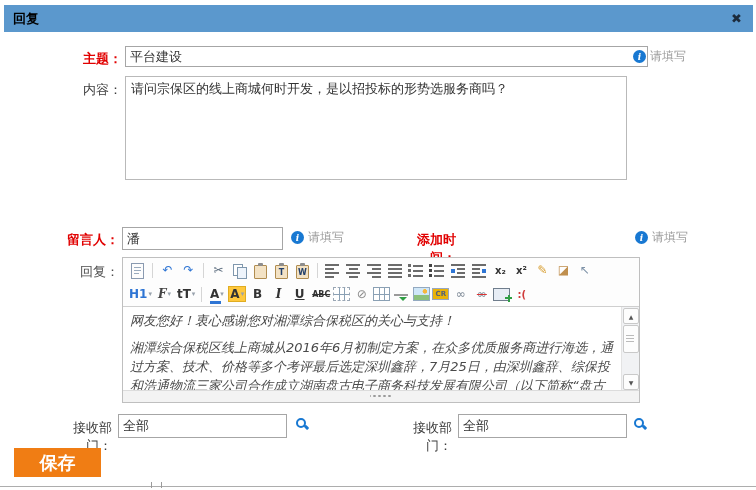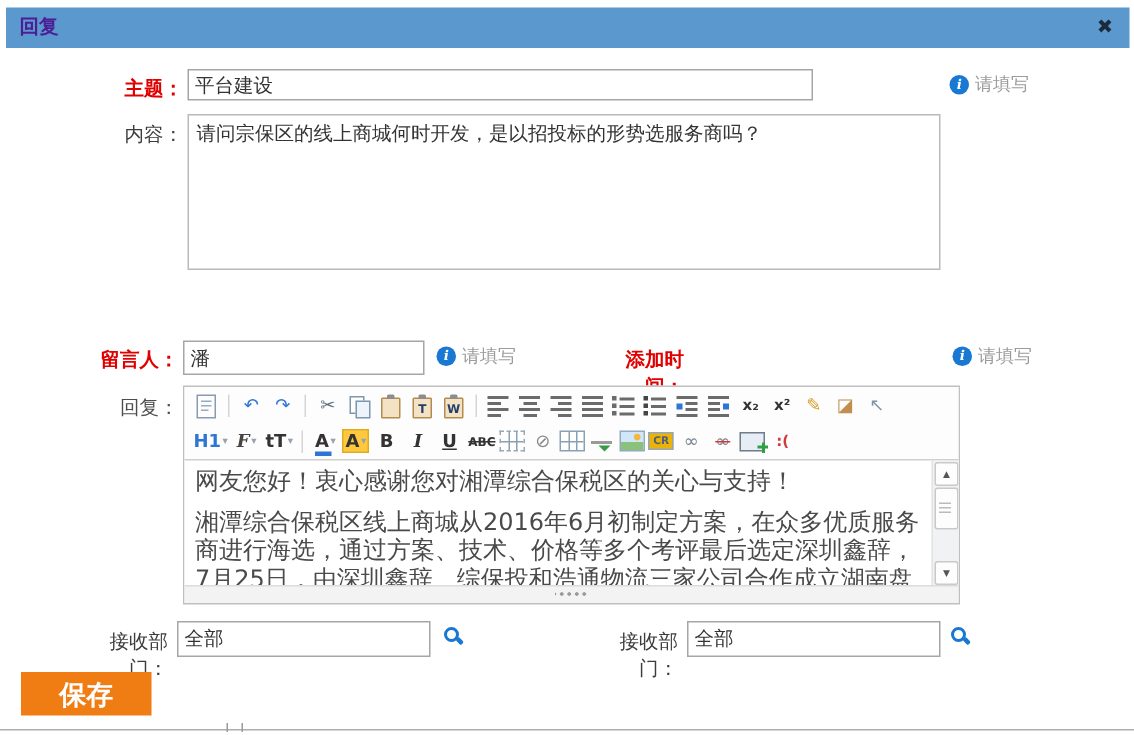--- a/index.html
+++ b/index.html
@@ -1,21 +1,21 @@
 <!DOCTYPE html>
 <html><head>
 <meta charset="utf-8">
 <style>
   html,body{margin:0;padding:0;background:#fff;}
   body{font-family:"DejaVu Sans","Liberation Sans",sans-serif;font-size:13px;color:#333;}
   #stage{position:relative;width:756px;height:490px;background:#fff;overflow:hidden;}
 
   
   #titlebar{position:absolute;left:4px;top:5px;right:3px;height:27px;background:#5b98cd;}
-  #titlebar .title{position:absolute;left:9px;top:0;line-height:27px;color:#4c1d95;font-weight:bold;font-size:13px;text-align:right;}
+  #titlebar .title{position:absolute;left:9px;top:0;line-height:27px;color:#000000;font-weight:bold;font-size:13px;text-align:right;}
   #titlebar .close{position:absolute;right:11px;top:0;line-height:27px;color:#1c2b3c;font-weight:bold;font-size:13px;cursor:pointer;}
 
   
   .flabel{position:absolute;width:64px;text-align:right;font-size:13px;color:#3d3d3d;}
   .flabel.red{color:#e10000;font-weight:bold;}
   .tinput{position:absolute;border:1px solid #a6a6a6;font-family:inherit;font-size:13px;color:#333;padding:1px 4px;box-sizing:border-box;background:#fff;}
   .hintwrap{position:absolute;display:flex;align-items:center;gap:4px;}
   .info-icon{width:13px;height:13px;border-radius:50%;background:#1878d2;color:#fff;
     font:italic bold 9px "DejaVu Serif","Liberation Serif",serif;display:inline-flex;align-items:center;justify-content:center;}
   .hinttext{color:#9c9c9c;font-size:12px;}
@@ -78,21 +78,21 @@
   .tbi-hr::after{content:"";position:absolute;left:7px;top:12px;border:4px solid transparent;border-top-color:#2f9e44;}
   .tbi-image{min-width:17px;height:14px;border:1px solid #93a9c0;align-self:center;
     background:radial-gradient(circle at 72% 28%,#f6b73c 0 2px,transparent 2.5px),linear-gradient(180deg,#cfe7f8 0 55%,#8cc17c 55% 100%);}
   .tbi-media{min-width:17px;height:13px;border:1px solid #6f7d8c;background:#e7edf5;align-self:center;}
   .tbi-media::after{content:"";position:absolute;right:-3px;bottom:-2px;width:7px;height:7px;
     background:linear-gradient(#2f9e44,#2f9e44) 2.5px 0/2px 7px no-repeat,linear-gradient(#2f9e44,#2f9e44) 0 2.5px/7px 2px no-repeat;}
   .tbi-boxletter{min-width:17px;height:12px;border:1px solid #97a6c0;background:#eab308;align-self:center;}
   .tbi-boxletter i{font:bold 7px "DejaVu Sans",sans-serif;font-style:normal;color:#51607a;}
 
   #editor-content{position:absolute;top:48px;left:0;right:0;bottom:11px;border-top:1px solid #cfcfcf;overflow:hidden;background:#fff;}
-  #editor-body{position:absolute;left:0;top:0;right:17px;bottom:0;padding:4px 7px;font-size:16px;color:#4a4a4a;line-height:19px;overflow:hidden;}
+  #editor-body{position:absolute;left:0;top:0;right:17px;bottom:0;padding:4px 7px;font-size:13px;color:#4a4a4a;line-height:19px;overflow:hidden;font-style:italic;}
   #editor-body p{margin:0 0 8px 0;}
   .vscroll{position:absolute;top:0;right:0;width:17px;bottom:0;background:#f1f2f4;border-left:1px solid #e3e3e3;}
   .vs-btn{position:absolute;left:1px;width:14px;height:14px;background:#fdfdfd;border:1px solid #c9c9c9;border-radius:2px;
     display:flex;align-items:center;justify-content:center;font-size:6px;color:#555;cursor:pointer;}
   .vs-up{top:1px;} .vs-down{bottom:1px;}
   .vs-thumb{position:absolute;left:1px;top:18px;width:14px;height:26px;background:#fdfdfd;border:1px solid #c9c9c9;border-radius:2px;cursor:pointer;
     background-image:linear-gradient(#bbb,#bbb),linear-gradient(#bbb,#bbb),linear-gradient(#bbb,#bbb);
     background-size:8px 1px,8px 1px,8px 1px;background-position:2px 9px,2px 12px,2px 15px;background-repeat:no-repeat;}
   #editor-status{position:absolute;left:0;right:0;bottom:0;height:11px;background:#f3f3f3;border-top:1px solid #dcdcdc;}
   #resize-grip{position:absolute;left:50%;top:2px;width:22px;height:6px;margin-left:-11px;cursor:ns-resize;
@@ -110,21 +110,21 @@
 <body>
 
 <div id="stage">
 
   <div id="titlebar">
     <span class="title">回复</span>
     <span class="close">✖</span>
   </div>
 
   <label class="flabel red" style="left:58px;top:50px;">主题：</label>
-  <input class="tinput" style="left: 125px; top: 46px; width: 417px; height: 21px;" value="平台建设">
+  <input class="tinput" style="left: 125px; top: 46px; width: 523px; height: 21px;" value="平台建设">
   <div class="hintwrap" style="left:633px;top:48px;">
     <span class="info-icon">i</span>
     <span class="hinttext">请填写</span>
   </div>
 
   <label class="flabel" style="left:58px;top:81px;">内容：</label>
   <textarea id="content-box" style="">请问宗保区的线上商城何时开发，是以招投标的形势选服务商吗？</textarea>
 
   <label class="flabel red" style="left:55px;top:231px;">留言人：</label>
   <input class="tinput" style="left: 122px; top: 227px; width: 161px; height: 23px;" value="潘">

